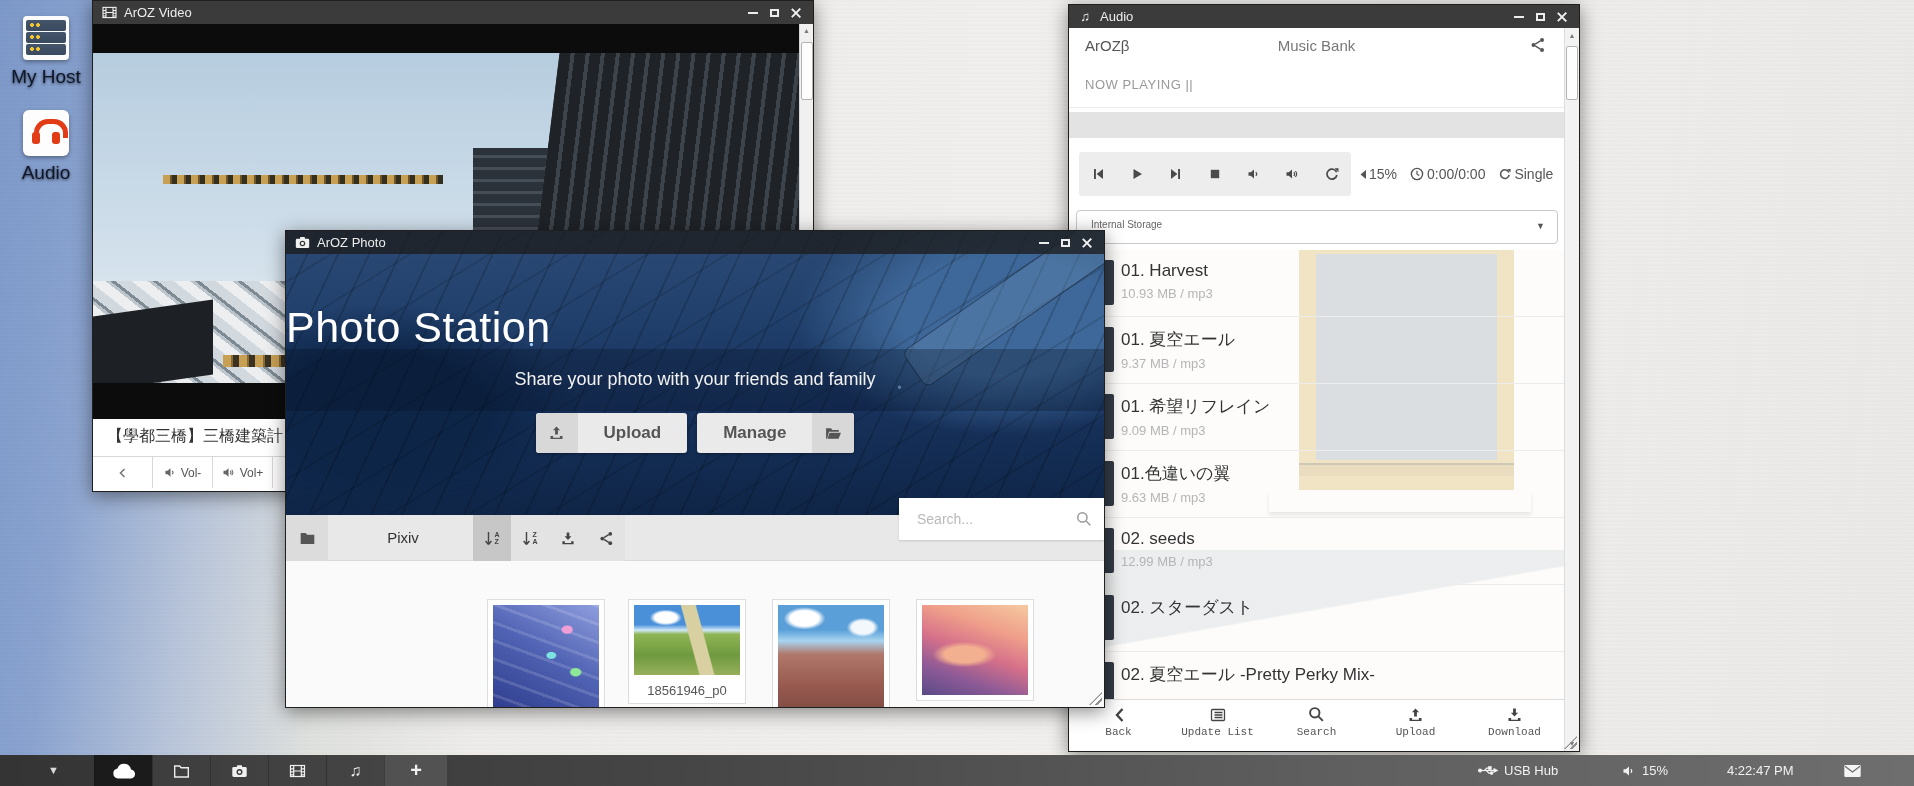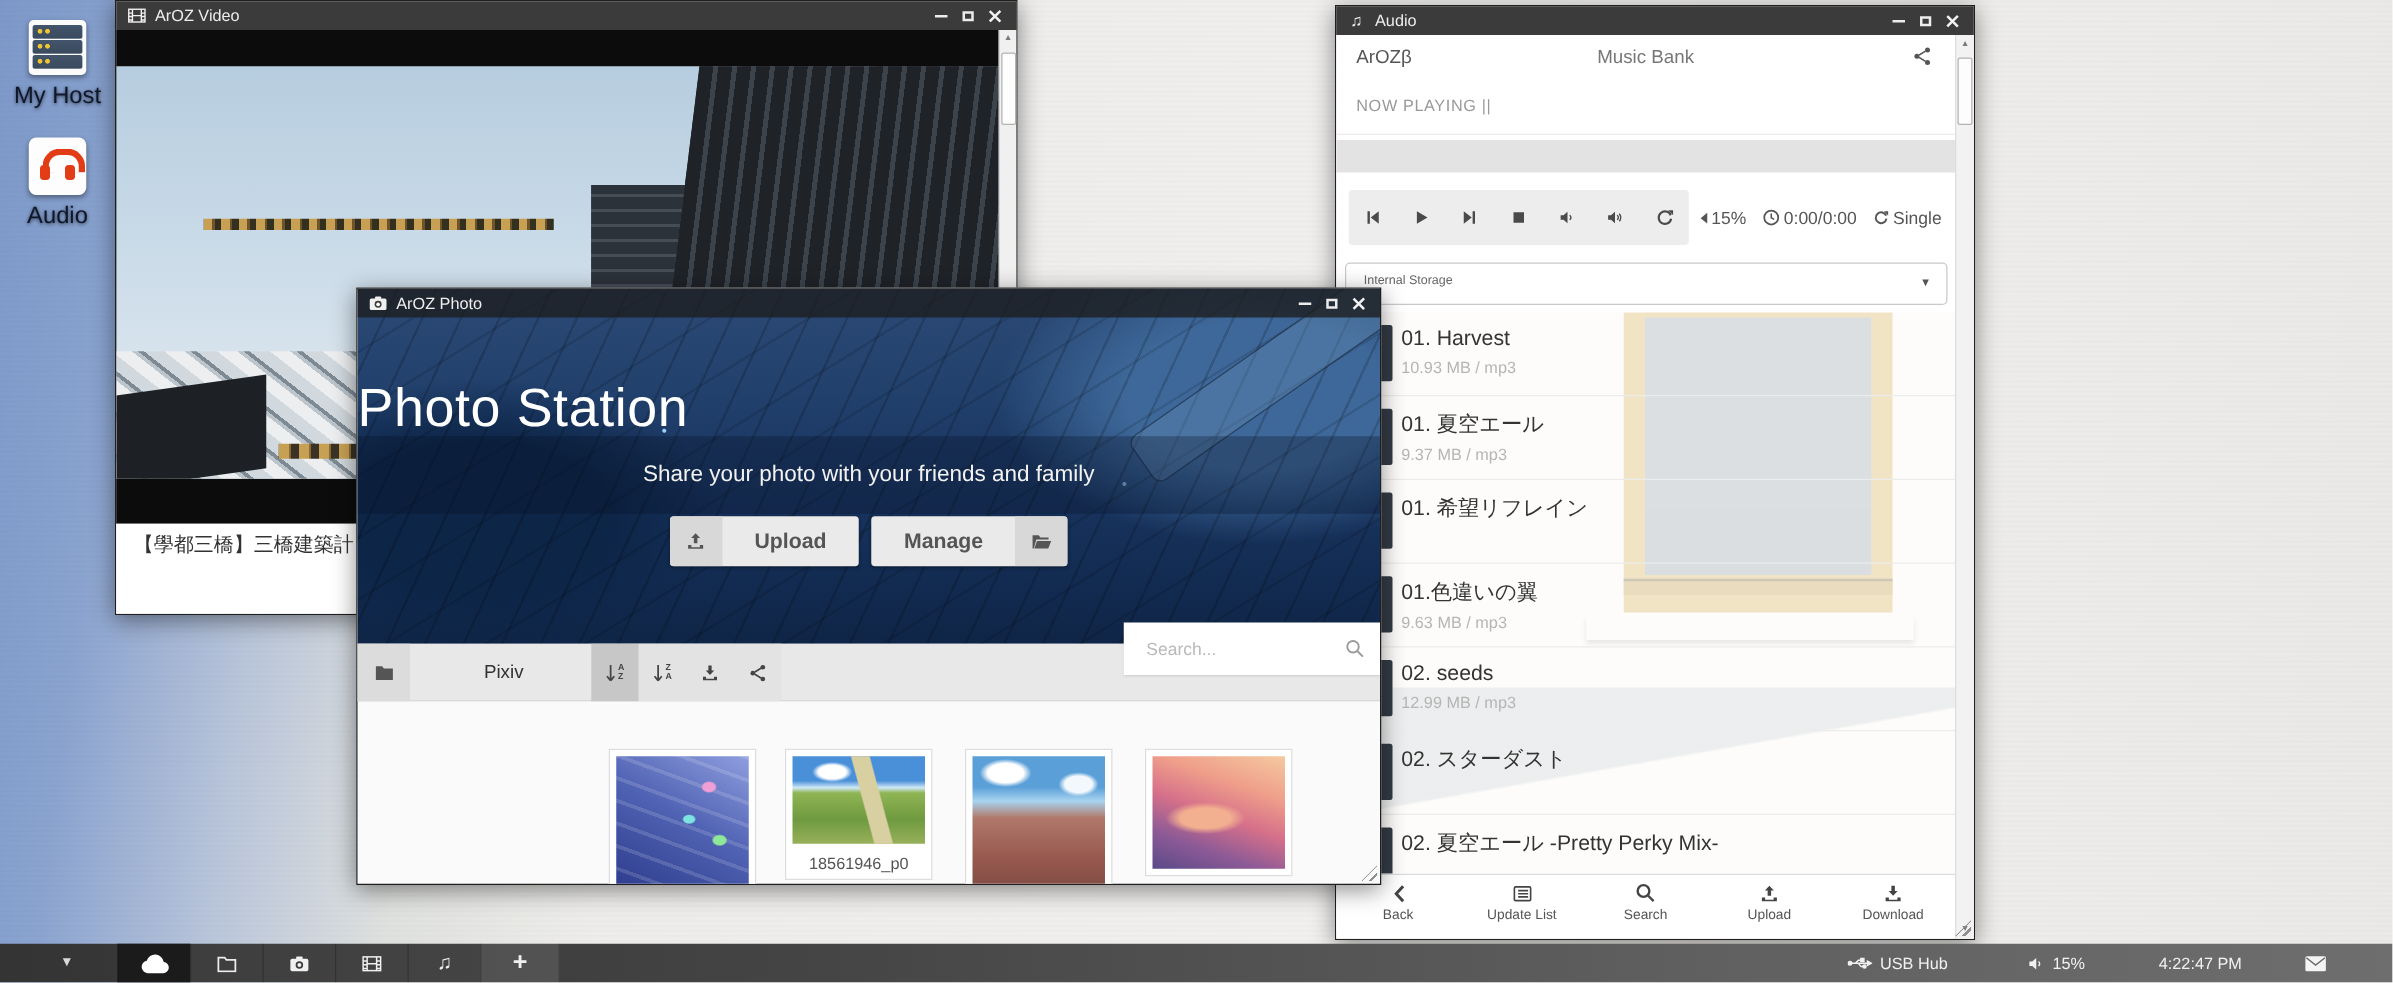--- a/index.html
+++ b/index.html
@@ -141,21 +141,21 @@
   .plw-glass{position:absolute;left:17px;top:16px;right:17px;bottom:30px;background:#96a1ad;}
   .plw-bar{position:absolute;left:0;right:0;bottom:14px;height:11px;background:#c59f45;border-top:2px solid #6b5a2a;}
   .plw-sill{position:absolute;left:30px;top:242px;width:262px;height:20px;background:#fdfdfb;box-shadow:0 3px 4px rgba(120,120,120,.5);}
   .pl-shade{position:absolute;left:0;top:300px;width:100%;height:140px;background:linear-gradient(170deg,#dfe2e4 0 45%,transparent 46%);opacity:.55;}
   .track{position:relative;height:67px;border-bottom:1px solid #ececec;box-sizing:border-box;}
   .track-art{position:absolute;left:34px;top:10px;width:11px;height:45px;background:#343b46;border-radius:0 2px 2px 0;}
   .track-title{padding:11px 0 0 52px;font-size:17px;color:#333;white-space:nowrap;}
   .track-meta{padding:5px 0 0 52px;font-size:13px;color:#b5b5b5;}
   .a-nav{position:absolute;left:0;right:0;bottom:7px;height:45px;background:#fff;border-top:1px solid #dcdcdc;display:flex;box-sizing:border-box;}
   .a-nav-item{flex:1;display:flex;flex-direction:column;align-items:center;justify-content:center;gap:3px;color:#444;}
-  .a-nav-item .nlabel{font-size:11px;color:#555;}
+  .a-nav-item .nlabel{font-size:11px;color:#555;font-family:Liberation Mono, monospace;}
   
   #taskbar{position:absolute;left:0;bottom:0;width:1914px;height:31px;z-index:10;
     background:linear-gradient(90deg,#343434 0%,#454545 35%,#5f5f5f 70%,#6e6e6e 100%);}
   .tb-caret{position:absolute;left:48px;top:9px;font-size:11px;color:#dadada;}
   .tb-cell{position:absolute;top:0;height:31px;width:58px;display:flex;align-items:center;justify-content:center;color:#f0f0f0;border-left:1px solid rgba(0,0,0,.22);box-sizing:border-box;}
   .tb-cloud{left:94px;background:#1b1b1b;}
   .tb-folder{left:152px;background:rgba(255,255,255,.03);}
   .tb-camera{left:210px;background:rgba(255,255,255,.03);}
   .tb-film{left:268px;background:rgba(255,255,255,.03);}
   .tb-music{left:326px;background:rgba(255,255,255,.03);font-size:16px;}
@@ -206,20 +206,46 @@
       <div class="mc-deck2"></div>
       <div class="mc-deck"></div>
     </div>
   </div>
   <div class="video-scroll">
     <div class="v-sc-up">▲</div>
     <div class="v-sc-thumb"></div>
   </div>
   <div class="video-info">
     <div class="media-title">【學都三橋】三橋建築計</div>
+    <div class="vbtns">
+      <div class="vbtn">
+        <svg width="9" height="12" viewBox="0 0 9 12" fill="none" stroke="#777" stroke-width="1.6">
+            <path d="M6.5 2L2.5 6l4 4"></path>
+          </svg>
+      </div>
+      <div class="vbtn">
+        <svg width="13" height="11" viewBox="0 0 14 12" fill="#666">
+            <path d="M1.5 4.2h2.3L7 1.4v9.2L3.8 7.8H1.5z"></path>
+            <path d="M8.8 4.1a2.7 2.7 0 010 3.8" fill="none" stroke="#666" stroke-width="1.1"></path>
+          </svg>
+        <span>Vol-</span>
+      </div>
+      <div class="vbtn">
+        <svg width="14" height="11" viewBox="0 0 15 12" fill="#666">
+            <path d="M1.5 4.2h2.3L7 1.4v9.2L3.8 7.8H1.5z"></path>
+            <path d="M8.8 4.1a2.7 2.7 0 010 3.8M10.4 3a4.6 4.6 0 010 6" fill="none" stroke="#666" stroke-width="1.1"></path>
+          </svg>
+        <span>Vol+</span>
+      </div>
+      <div class="vbtn">
+        <svg width="13" height="11" viewBox="0 0 14 12" fill="#666">
+            <path d="M1.5 4.2h2.3L7 1.4v9.2L3.8 7.8H1.5z"></path>
+          </svg>
+      </div>
+    </div>
   </div>
 </div>
 
 <div class="window" id="audio-win">
   <div class="titlebar">
     <span class="t-ico" style="font-size:13px;">♫</span>
     <span>Audio</span>
     <span class="winbtns">
       <span class="wb-min"></span>
       <span class="wb-max"></span>
@@ -325,20 +351,21 @@
           <div class="track-meta">10.93 MB / mp3</div>
         </div>
         <div class="track">
           <span class="track-art"></span>
           <div class="track-title">01. 夏空エール</div>
           <div class="track-meta">9.37 MB / mp3</div>
         </div>
         <div class="track">
           <span class="track-art"></span>
           <div class="track-title">01. 希望リフレイン</div>
+          <div class="track-meta">9.09 MB / mp3</div>
         </div>
         <div class="track">
           <span class="track-art"></span>
           <div class="track-title">01.色違いの翼</div>
           <div class="track-meta">9.63 MB / mp3</div>
         </div>
         <div class="track">
           <span class="track-art"></span>
           <div class="track-title">02. seeds</div>
           <div class="track-meta">12.99 MB / mp3</div>

